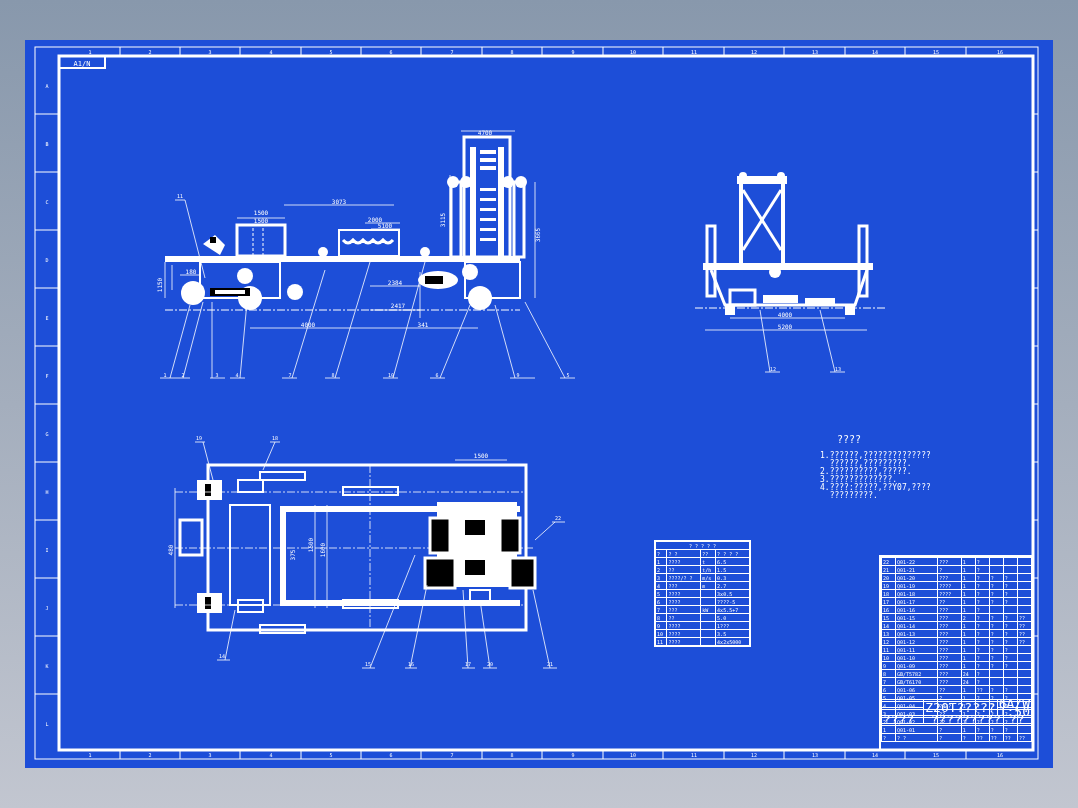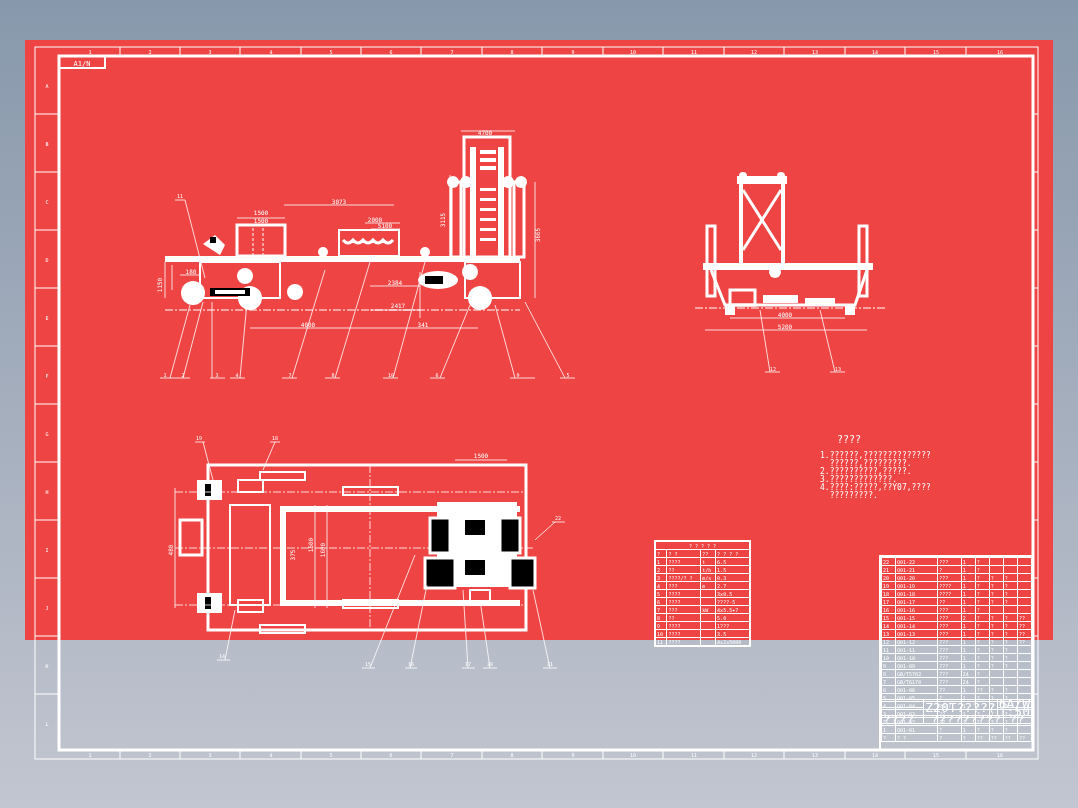--- a/index.html
+++ b/index.html
@@ -3,22 +3,22 @@
 <meta charset="utf-8">
 <style>
   html, body { margin:0; padding:0; }
   body {
     width:1078px; height:808px; overflow:hidden;
     background: linear-gradient(180deg, #8898ac 0%, #a4aebd 50%, #c2c6d0 100%);
     font-family: "DejaVu Sans Mono", monospace;
     position:relative;
   }
   #canvas {
-    position:absolute; left:25px; top:40px; width:1028px; height:600px;
-    background:#ef4444;
+    position:absolute; left:25px; top:40px; width:1028px; height:728px;
+    background:#1d4ed8;
   }
   svg { position:absolute; left:0; top:0; }
   .t { fill:#fff; font-family:"DejaVu Sans Mono", monospace; }
   .ln { stroke:#fff; fill:none; }
   .notes { position:absolute; color:#fff; font-family:"DejaVu Sans Mono", monospace; font-size:8px; line-height:8px; white-space:pre; }
   .tbl { position:absolute; border-collapse:collapse; color:#fff; font-family:"DejaVu Sans Mono", monospace; font-size:5px; }
   .tbl td { border:1px solid #fff; padding:0 1px; height:7px; line-height:6px; overflow:hidden; white-space:nowrap; }
 </style>
 </head>
 <body>

